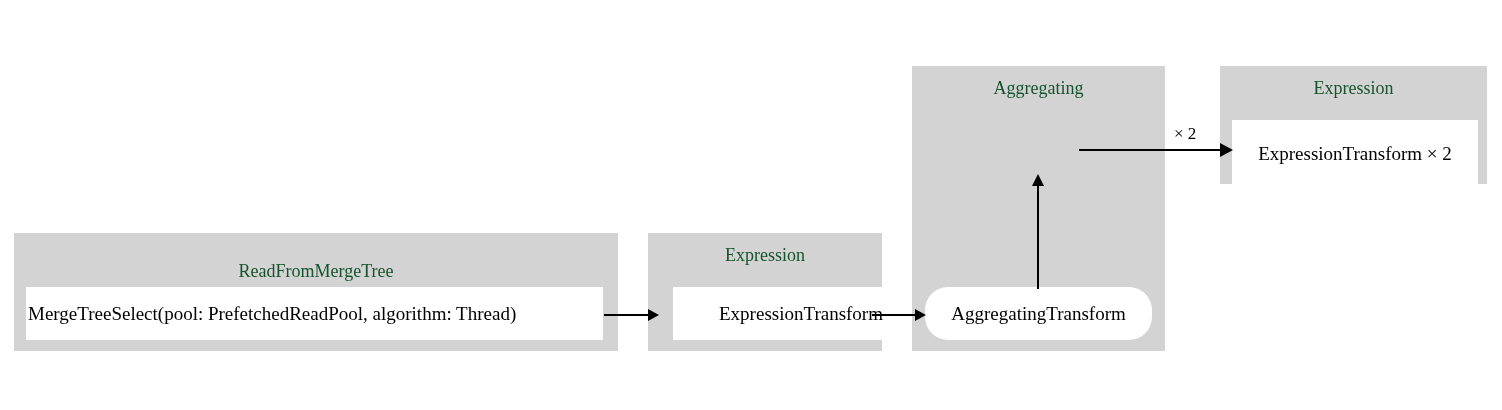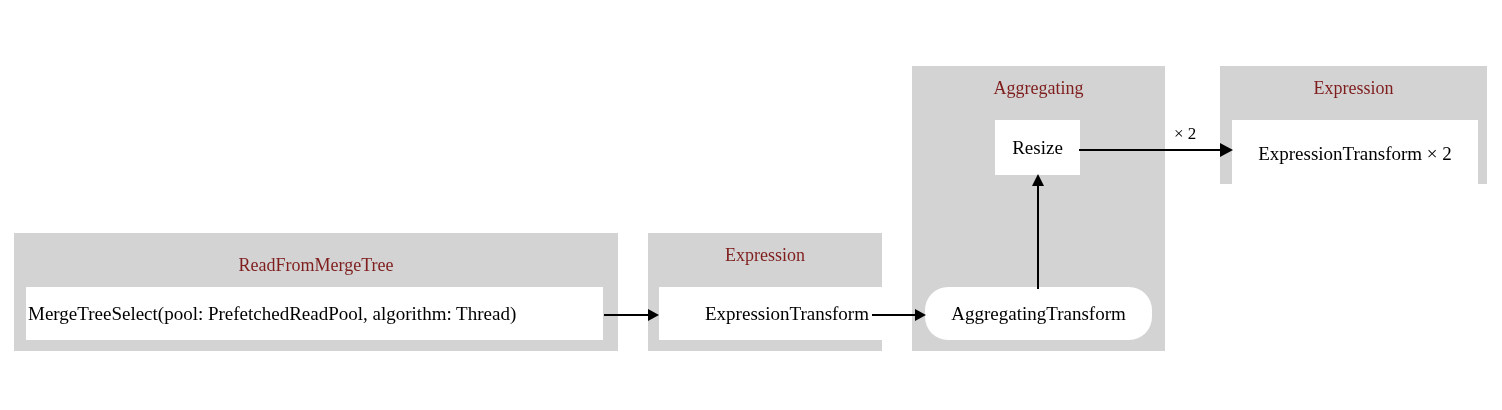--- a/index.html
+++ b/index.html
@@ -18,21 +18,21 @@
   .cluster {
     position: absolute;
     background: #d3d3d3;
     box-sizing: border-box;
   }
   .cluster-label {
     position: absolute;
     left: 0;
     right: 0;
     text-align: center;
-    color: #7f1d1d;
+    color: #14532d;
     font-size: 18px;
     line-height: 20px;
     white-space: nowrap;
   }
   .node {
     position: absolute;
     background: #ffffff;
     box-sizing: border-box;
     display: flex;
     align-items: center;
@@ -60,38 +60,35 @@
     line-height: 19px;
     white-space: nowrap;
   }
 </style>
 </head>
 <body>
 
 <div id="canvas">
 
   <div class="cluster" style="left:14px; top:233px; width:604px; height:118px;">
-    <div class="cluster-label" style="top:22px;">ReadFromMergeTree</div>
+    <div class="cluster-label" style="top:28px;">ReadFromMergeTree</div>
   </div>
   <div class="node left-align" style="left:26px; top:287px; width:577px; height:53px;">
     <span>MergeTreeSelect(pool: PrefetchedReadPool, algorithm: Thread)</span>
   </div>
 
   <div class="cluster" style="left:648px; top:233px; width:234px; height:118px;">
     <div class="cluster-label" style="top:12px;">Expression</div>
   </div>
-  <div class="node" style="left:659px; top:287px; width:256px; height:53px;">
+  <div class="node" style="left:673px; top:287px; width:256px; height:53px;">
     <span>ExpressionTransform</span>
   </div>
 
   <div class="cluster" style="left:912px; top:66px; width:253px; height:285px;">
     <div class="cluster-label" style="top:12px;">Aggregating</div>
-  </div>
-  <div class="node" style="left:995px; top:120px; width:85px; height:55px;">
-    <span>Resize</span>
   </div>
   <div class="node" style="left:925px; top:287px; width:227px; height:53px;border-radius:23px;">
     <span>AggregatingTransform</span>
   </div>
 
   <div class="cluster" style="left:1220px; top:66px; width:267px; height:118px;">
     <div class="cluster-label" style="top:12px;">Expression</div>
   </div>
   <div class="node" style="left:1232px; top:120px; width:246px; height:67px;">
     <span>ExpressionTransform × 2</span>

